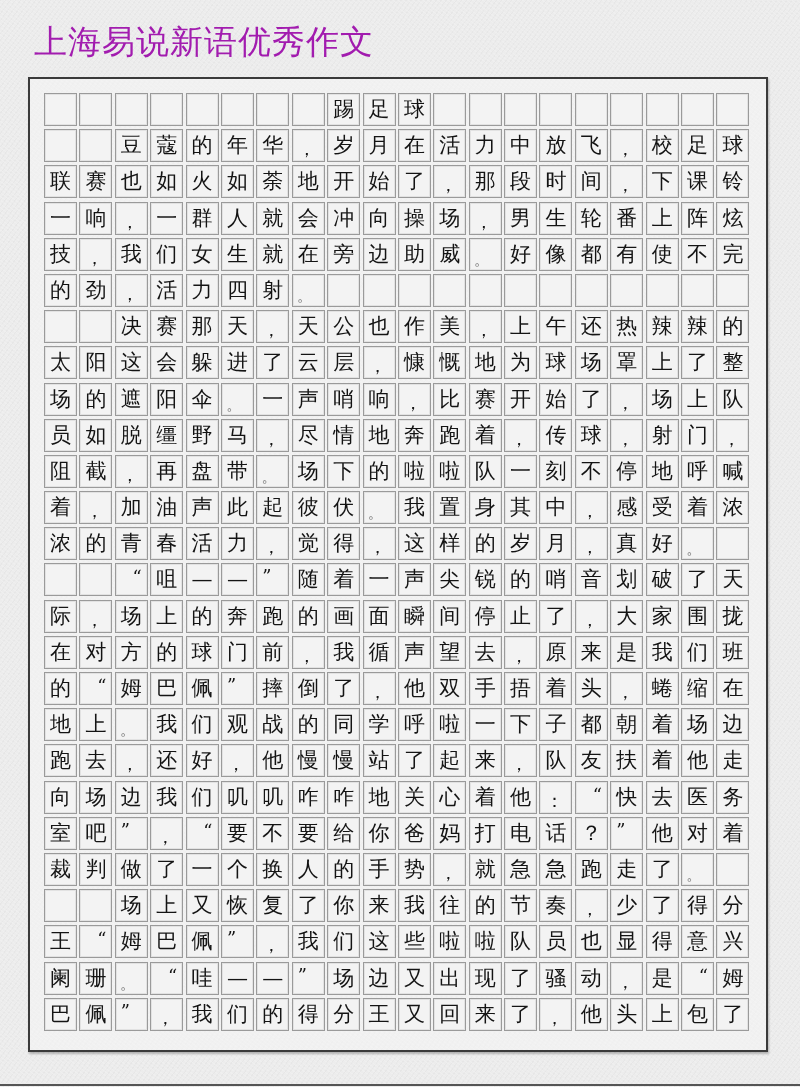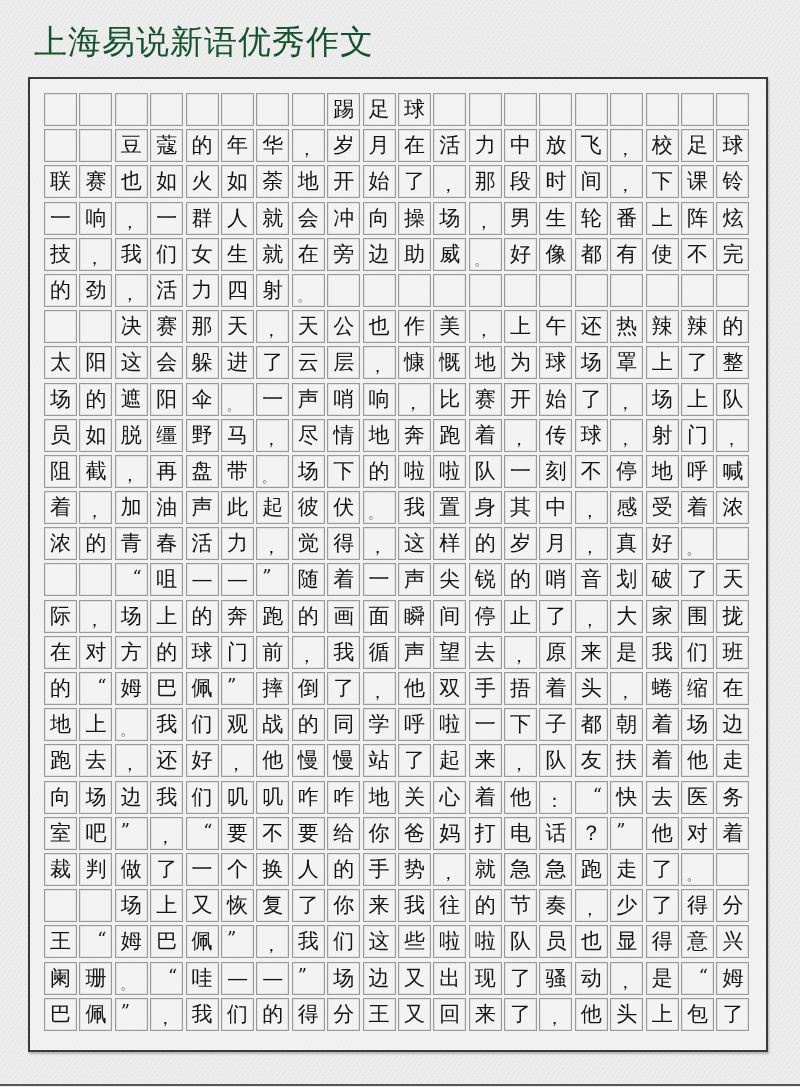--- a/index.html
+++ b/index.html
@@ -18,21 +18,21 @@
     font-family: "DejaVu Serif", "Liberation Serif", serif;
     color: #111;
   }
   .page-title {
     position: absolute;
     left: 34px;
     top: 20px;
     font-size: 33px;
     line-height: 44px;
     letter-spacing: 1px;
-    color: #14532d;
+    color: #a21caf;
     font-weight: normal;
     white-space: nowrap;
     text-align: center;
   }
   .frame {
     position: absolute;
     left: 28px;
     top: 77px;
     width: 740px;
     height: 975px;

